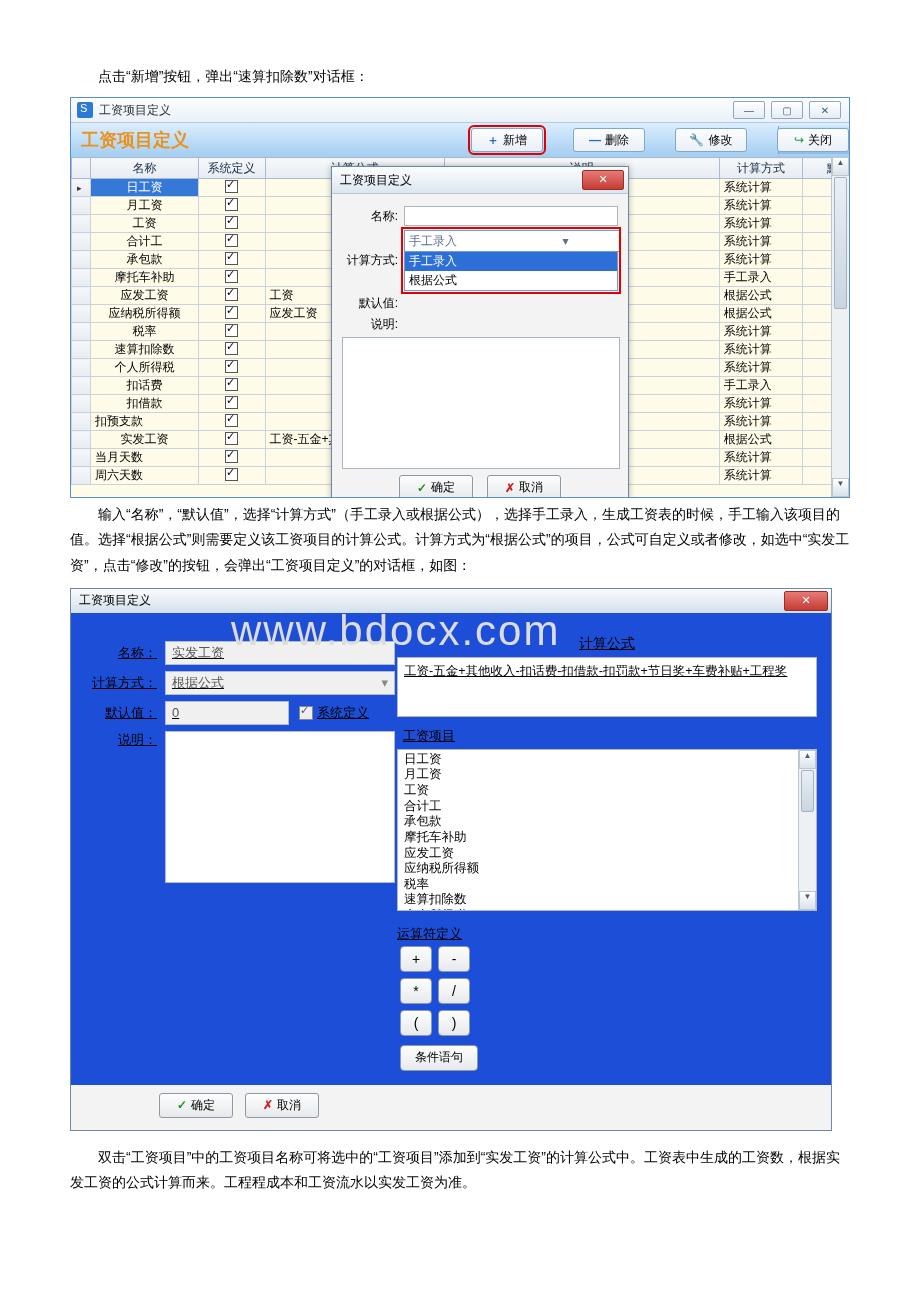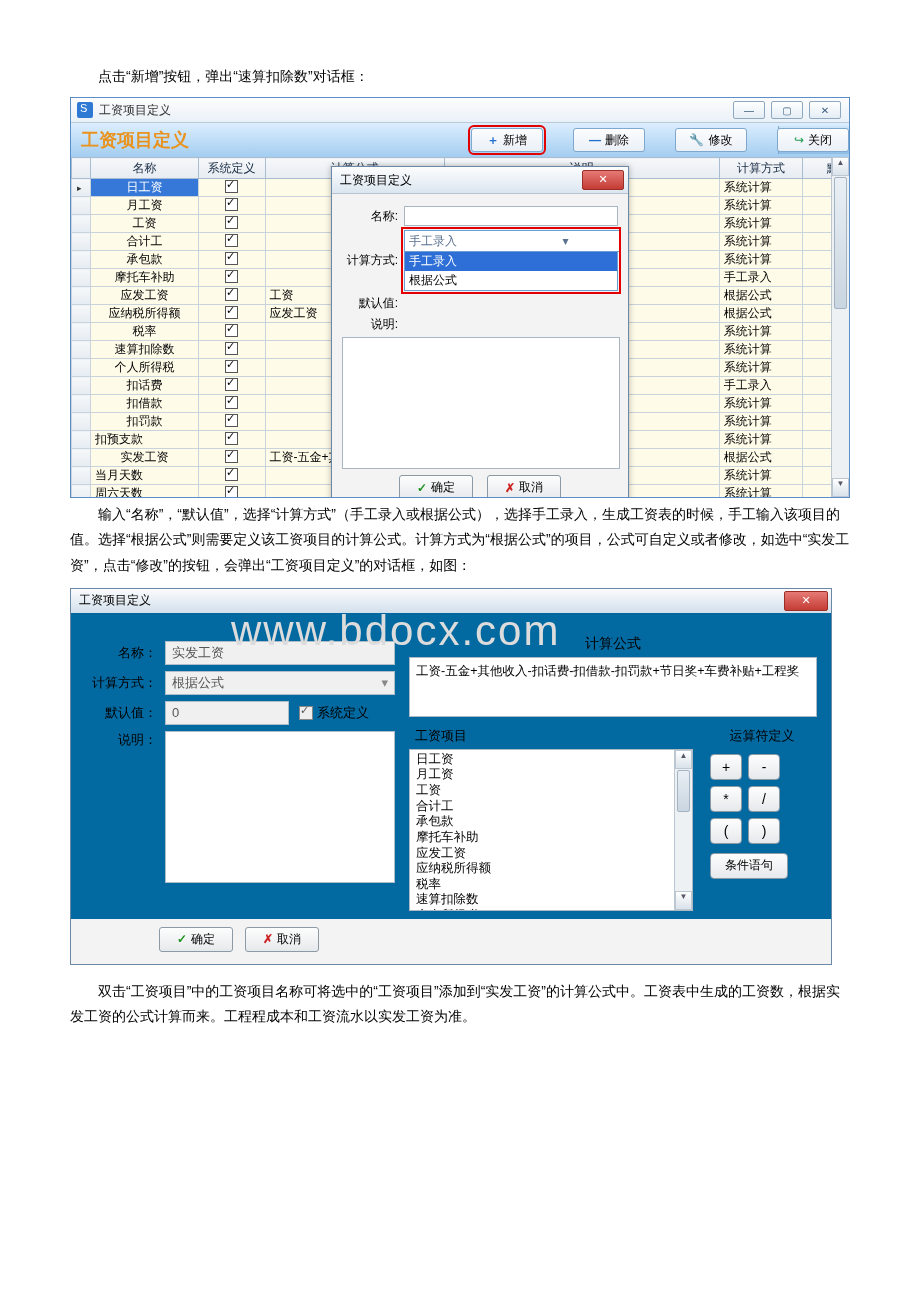--- a/index.html
+++ b/index.html
@@ -63,38 +63,38 @@
   .dlg1-btns{display:flex; justify-content:center; gap:14px; padding:6px 0 10px 0;}
   .dlg-btn{width:72px;height:23px;border:1px solid #8c9aa6;border-radius:3px;background:linear-gradient(#fdfdfd,#e6e9ec);display:flex;align-items:center;justify-content:center;gap:4px;font-size:12px;cursor:pointer;}
   .ok-mark{color:#1e921e;font-weight:bold;}
   .no-mark{color:#c22;font-weight:bold;}
 
   
   .win2{margin-top:10px; border:1px solid #6b89a6; width:760px; position:relative; font-size:13px;}
   .win2-tb{height:24px;background:linear-gradient(#fafbfd,#d3e0ec);display:flex;align-items:center;}
   .win2-title{flex:1; margin-left:8px;font-size:12px;}
   .w2-x{width:42px;height:18px;margin:2px 3px;background:linear-gradient(#e67a75,#c43c35);border:1px solid #9a2d26;border-radius:2px;color:#fff;text-align:center;font-size:11px;line-height:16px;cursor:pointer;}
-  .win2-body{display:flex; gap:14px; padding:22px 14px 8px 14px; background:#0369a1;}
+  .win2-body{display:flex; gap:2px; padding:22px 14px 8px 14px; background:#1d4ed8;text-decoration:underline;}
   .w2-left{flex:0 0 310px;}
   .w2-right{flex:1;}
   .row2{display:flex; align-items:center; margin:6px 0;}
   .row2 label{width:72px; text-align:right; margin-right:8px;}
   .ro-input{flex:1; height:22px; border:1px solid #b0bdc9; background:#fff; padding:0 6px; color:#555; display:flex; align-items:center;}
   .ro-gray{background:#f0f0f0;color:#555;}
   .mini-chk{width:12px;height:12px;border:1px solid #888;display:inline-block;background:#eee;position:relative;margin:0 4px 0 10px;}
   .mini-chk.on::after{content:"✓";font-size:11px;position:absolute;top:-3px;left:0;color:#555;}
   .subhead{text-align:center;font-size:14px;margin-bottom:4px;}
   .formula-box{border:1px solid #adb8c3;background:#fff;height:50px;padding:4px 6px;font-size:12.5px;line-height:1.5;}
-  .w2-lower{display:flex; gap:14px; margin-top:10px;}
+  .w2-lower{display:flex; gap:14px; margin-top:10px;flex-direction:column;}
   .proj-box{flex:1; border:1px solid #adb8c3; background:#fff; height:160px; position:relative;}
   .proj-list{position:absolute; left:0; right:17px; top:0; bottom:0; overflow:hidden; padding:2px 6px; font-size:12.5px; line-height:1.25;}
   .proj-sb{position:absolute;right:0;top:0;bottom:0;width:17px;background:#eef1f4;border-left:1px solid #bcc7d2;}
   .proj-thumb{position:absolute;left:2px;right:2px;top:20px;height:40px;background:linear-gradient(#e9eff5,#c9d5e0);border:1px solid #a4b3c1;border-radius:2px;}
   .ops{width:110px;}
-  .ops-title{font-size:13px;margin-bottom:6px;text-align:center;}
+  .ops-title{font-size:13px;}
   .op-btn{width:30px;height:24px;border:1px solid #8c9aa6;border-radius:4px;background:linear-gradient(#fdfdfd,#e6e9ec);display:inline-flex;align-items:center;justify-content:center;margin:3px 3px;font-size:14px;cursor:pointer;}
   .cond-btn{width:76px;height:24px;border:1px solid #8c9aa6;border-radius:4px;background:linear-gradient(#fdfdfd,#e6e9ec);display:inline-flex;align-items:center;justify-content:center;margin:6px 3px;font-size:12px;cursor:pointer;}
   .win2-btns{display:flex; gap:12px; padding:8px 0 12px 88px; background:#f3f3f3;}
 
   .watermark{position:absolute; left:160px; top:18px; font-size:42px; color:#dcdcdc; letter-spacing:2px; font-weight:300; pointer-events:none;}
 
 </style>
 </head>
 <body>
 
@@ -269,29 +269,20 @@
               <td class="name" style="text-align:center">扣话费</td>
               <td class="chk"><span class="chkbox on"></span></td>
               <td></td>
               <td></td>
               <td>手工录入</td>
               <td class="num">0</td>
             </tr>
             <tr>
               <td class="rowhead"></td>
               <td class="name" style="text-align:center">扣借款</td>
-              <td class="chk"><span class="chkbox on"></span></td>
-              <td></td>
-              <td></td>
-              <td>系统计算</td>
-              <td class="num">0</td>
-            </tr>
-            <tr>
-              <td class="rowhead"></td>
-              <td class="name" style="text-align:center">扣罚款</td>
               <td class="chk"><span class="chkbox on"></span></td>
               <td></td>
               <td></td>
               <td>系统计算</td>
               <td class="num">0</td>
             </tr>
             <tr>
               <td class="rowhead"></td>
               <td class="name" style="">扣预支款</td>
               <td class="chk"><span class="chkbox on"></span></td>

